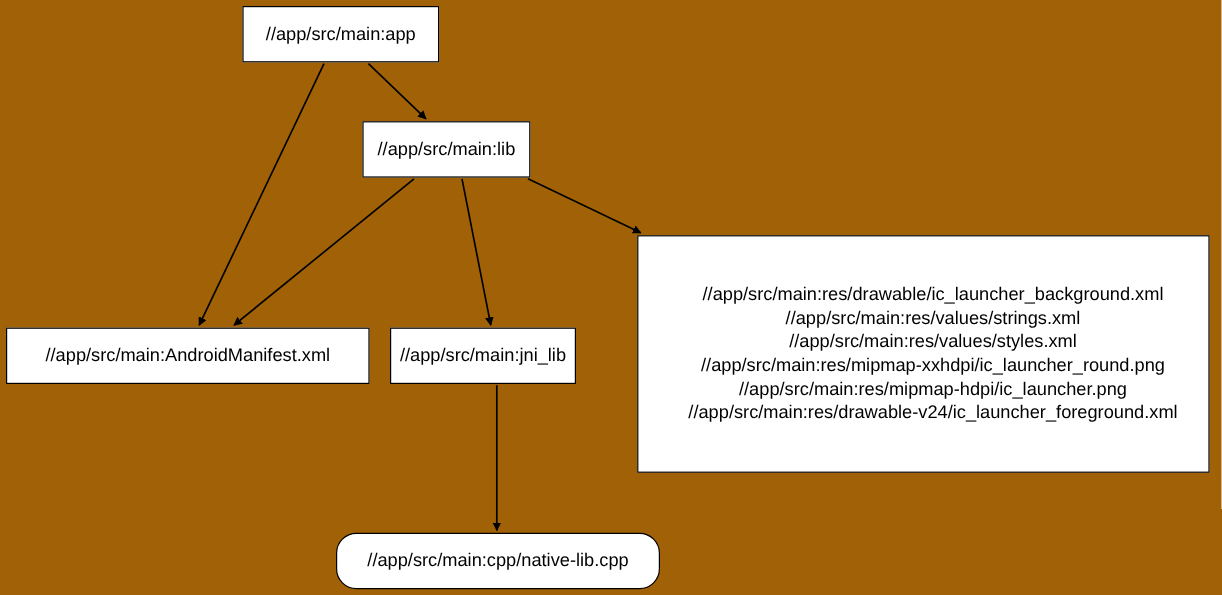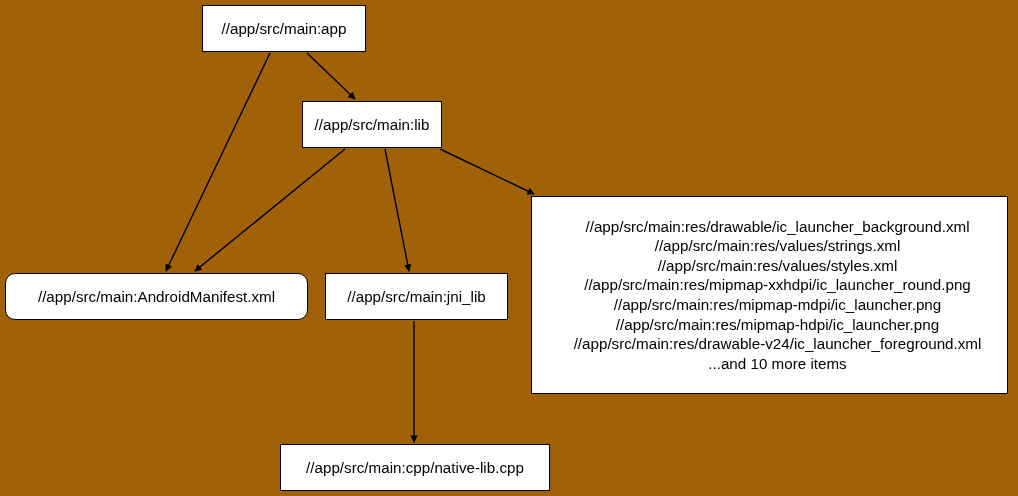--- a/index.html
+++ b/index.html
@@ -75,35 +75,33 @@
         <line x1="414" y1="321" x2="414" y2="442" marker-end="url(#arrow)"></line>
       </g>
   </svg>
   <div id="node-layer">
       <div class="node" style="left: 202px; top: 5px; width: 164px; height: 47px;">
         <div class="label">//app/src/main:app</div>
       </div>
       <div class="node" style="left: 302px; top: 101px; width: 140px; height: 47px;">
         <div class="label">//app/src/main:lib</div>
       </div>
-      <div class="node" style="left: 5px; top: 273px; width: 303px; height: 47px; border-radius: 10px;">
+      <div class="node" style="left: 5px; top: 273px; width: 303px; height: 47px;">
         <div class="label">//app/src/main:AndroidManifest.xml</div>
       </div>
-      <div class="node" style="left: 325px; top: 273px; width: 183px; height: 47px;">
+      <div class="node" style="left: 325px; top: 273px; width: 155px; height: 47px;">
         <div class="label">//app/src/main:jni_lib</div>
       </div>
-      <div class="node" style="left: 280px; top: 444px; width: 270px; height: 47px;">
+      <div class="node" style="left: 280px; top: 444px; width: 270px; height: 47px; border-radius: 17px;">
         <div class="label">//app/src/main:cpp/native-lib.cpp</div>
       </div>
       <div class="node multiline" style="left: 531px; top: 196px; width: 477px; height: 198px; padding-left: 16px;">
         <div class="label">
           <span class="ln">//app/src/main:res/drawable/ic_launcher_background.xml</span>
           <span class="ln">//app/src/main:res/values/strings.xml</span>
           <span class="ln">//app/src/main:res/values/styles.xml</span>
           <span class="ln">//app/src/main:res/mipmap-xxhdpi/ic_launcher_round.png</span>
-          <span class="ln">//app/src/main:res/mipmap-mdpi/ic_launcher.png</span>
           <span class="ln">//app/src/main:res/mipmap-hdpi/ic_launcher.png</span>
           <span class="ln">//app/src/main:res/drawable-v24/ic_launcher_foreground.xml</span>
-          <span class="ln">...and 10 more items</span>
         </div>
       </div>
     </div>
 </div>
 
 </body></html>

